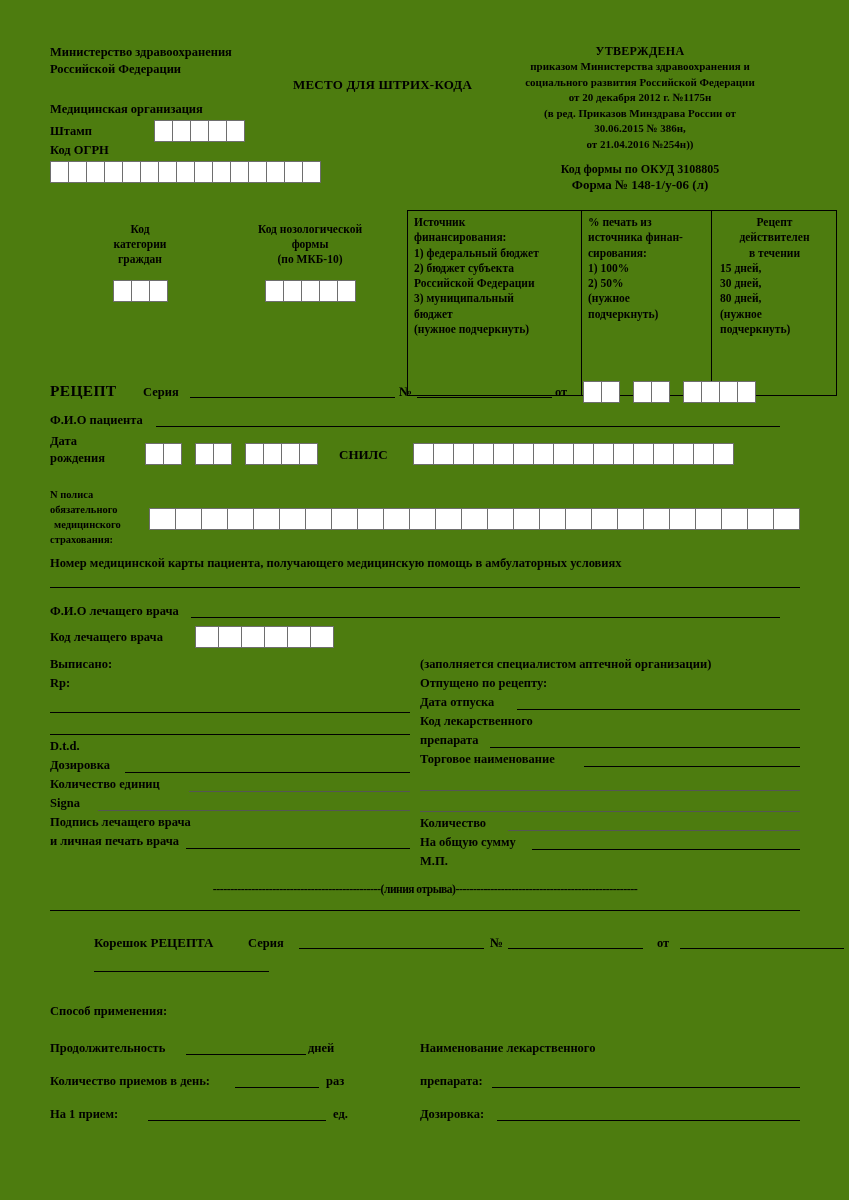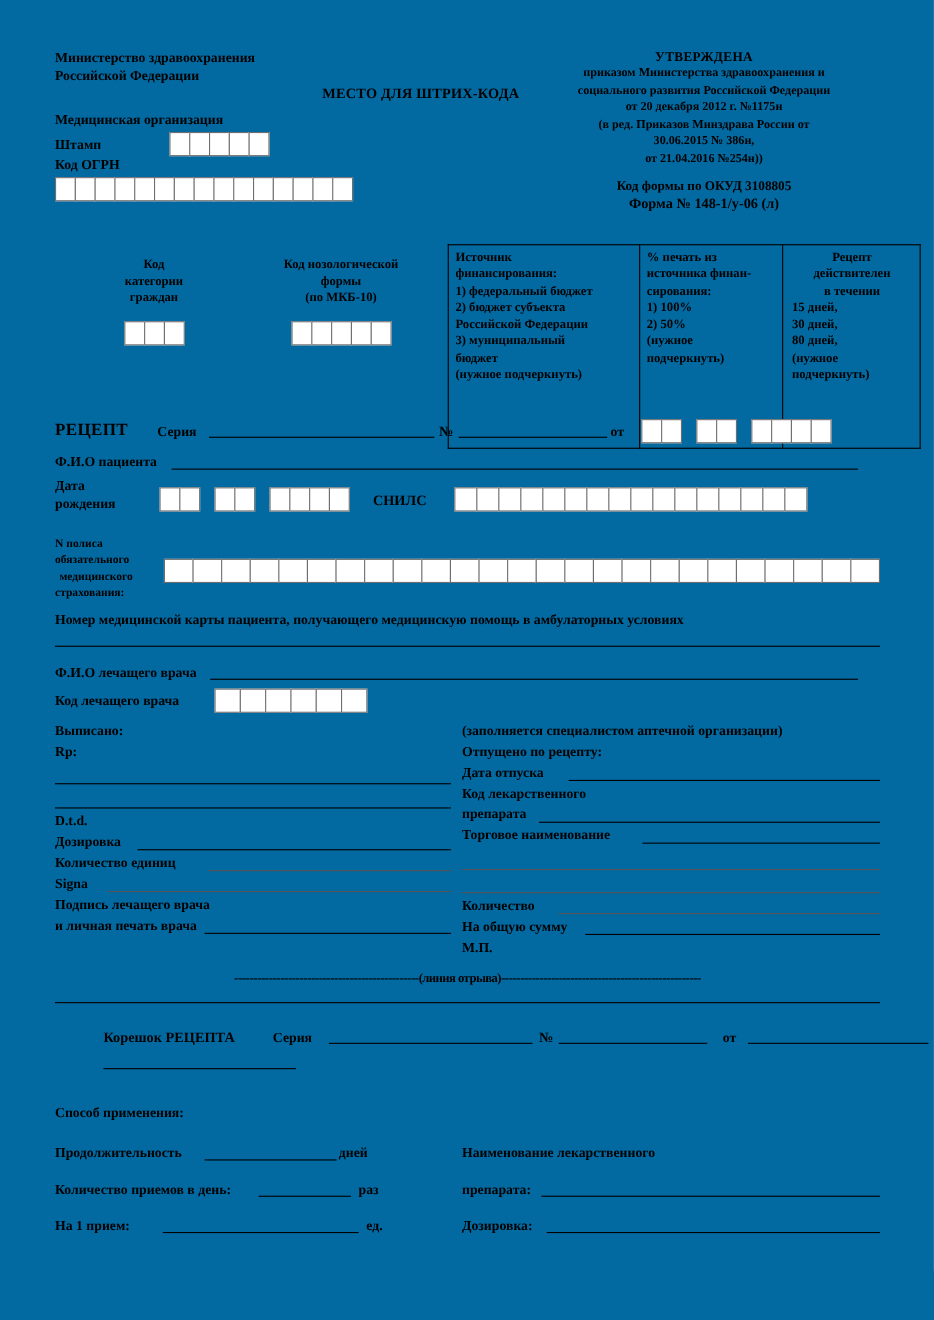--- a/index.html
+++ b/index.html
@@ -9,21 +9,21 @@
     background: #ffffff;
   }
   body {
     font-family: "Liberation Serif", "DejaVu Serif", serif;
     color: #000000;
   }
   .page {
     position: relative;
     width: 849px;
     height: 1200px;
-    background: #0369a1;
+    background: #4d7c0f;
     overflow: hidden;
   }
   .sheet {
     position: absolute;
     left: 50px;
     top: 44px;
     width: 750px;
   }
   .sm  { font-size: 11.5px; line-height: 1.3; }
 
@@ -57,21 +57,21 @@
   .stamp-lbl { font-size: 12.5px; font-weight: bold; display: inline-block; width: 100px; }
   .ogrn-lbl { position: absolute; left: 0; top: 99px; font-size: 12.5px; font-weight: bold; }
   .ogrn-row { position: absolute; left: 0; top: 117px; }
 
   
   .okud { position: absolute; left: 430px; top: 118px; width: 320px; text-align: center; }
   .okud .l1 { font-size: 12px; font-weight: bold; }
   .okud .l2 { font-size: 13px; font-weight: bold; }
 
   
-  .band { position: relative; height: 185px; margin-top: 18px; }
+  .band { position: relative; height: 185px; margin-top: 6px; }
   .codes { position: absolute; left: 0; top: 12px; width: 350px; }
   .code-grp { position: absolute; text-align: center; }
   .code-grp .cap { font-size: 11.5px; font-weight: bold; line-height: 1.32; }
   .code-grp .cells { margin-top: 12px; }
   .grp-cat { left: 30px; top: 0; width: 120px; }
   .grp-noz { left: 175px; top: 0; width: 170px; }
 
   table.fin {
     position: absolute; left: 357px; top: 0;
     width: 393px;

